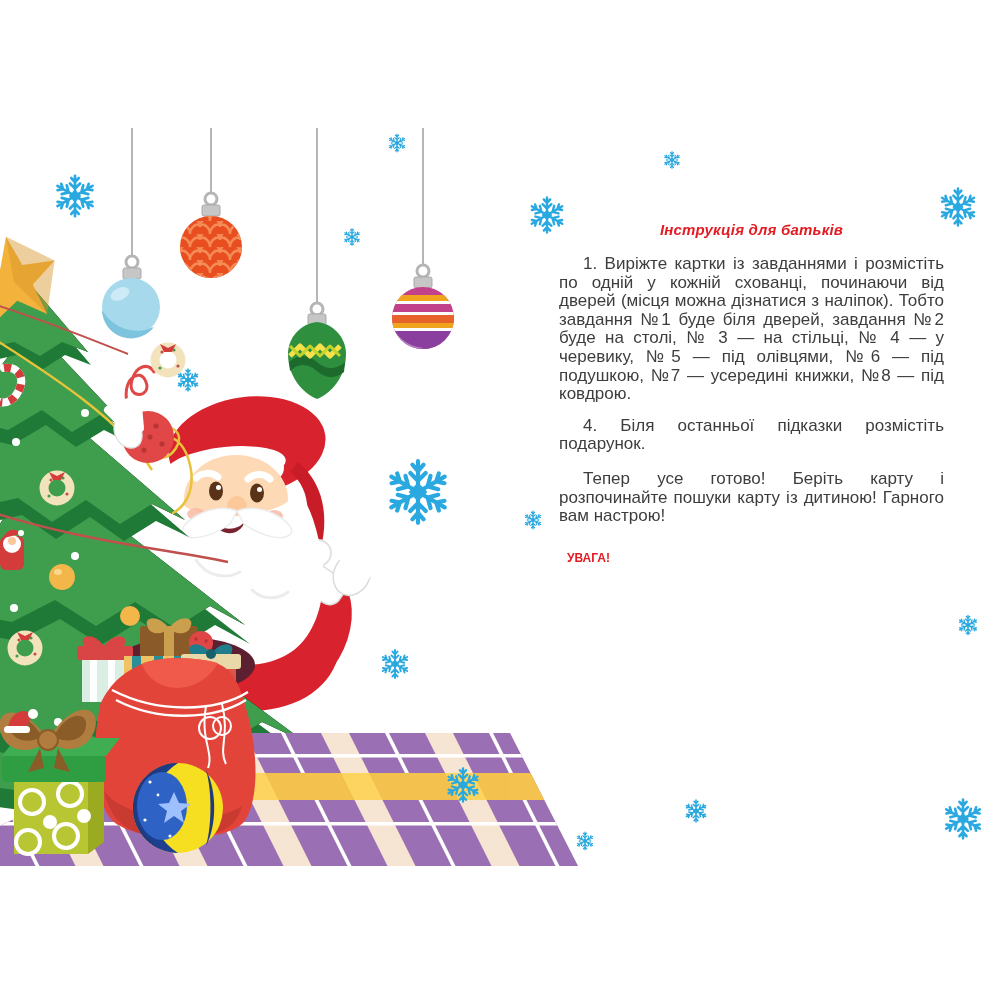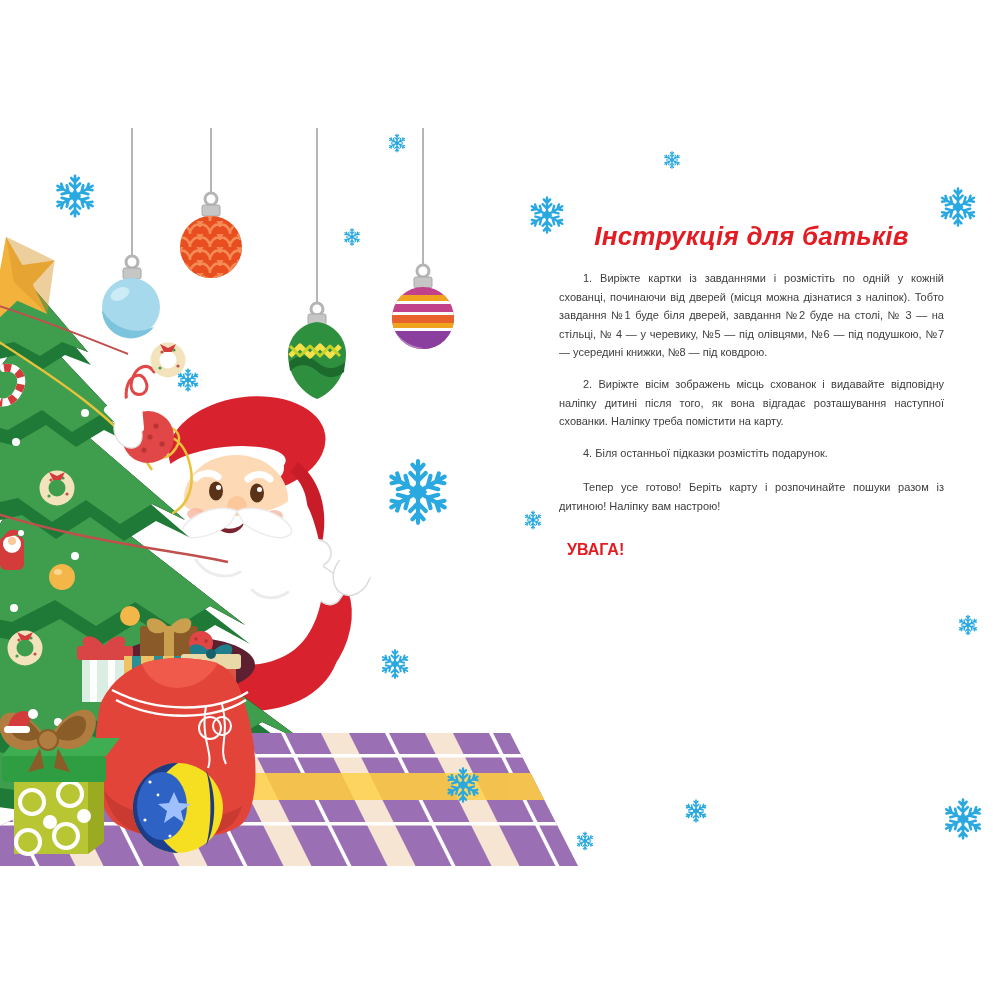--- a/index.html
+++ b/index.html
@@ -9,26 +9,26 @@
     --bag-red:#e2443a; --gift-lime:#b9c634; --gift-green-lid:#2f9e43;
     --bow-brown:#b07c3f; --ball-navy:#1c3f8f; --ball-blue:#2e62c4; --ball-yellow:#f5df20;
     --ornament-blue:#a6d9ec; --ornament-orange:#e84e1f; --ornament-green:#2e8f3e;
     --ornament-pink:#c2418b; --string-gray:#b5b5b5;
   }
   html,body{margin:0;padding:0;background:#fff;}
   .page{position:relative;width:1000px;height:1000px;background:#fff;overflow:hidden;
         font-family:"Liberation Sans",sans-serif;}
   .art{position:absolute;left:0;top:0;width:1000px;height:1000px;}
   .text-col{position:absolute;left:559px;top:221px;width:385px;color:var(--body-text);}
-  .title{color:var(--title-red);font-size:26px;font-weight:bold;font-style:italic;
+  .title{color:var(--title-red);font-size:15px;font-weight:bold;font-style:italic;
          text-align:center;margin:0 0 17px 0;letter-spacing:.2px;}
-  .para{font-size:11px;line-height:18.6px;text-align:justify;text-indent:24px;
+  .para{font-size:17px;line-height:18.6px;text-align:justify;text-indent:24px;
         margin:0 0 13px 0;}
   .para.tight{margin-bottom:16px;}
-  .warning{margin-top:25px;color:var(--title-red);font-size:16px;}
+  .warning{margin-top:25px;color:var(--title-red);font-size:12px;}
   .warn-head{font-weight:bold;margin:0 0 3px 0;text-indent:8px;}
   .warn-text{font-style:italic;margin:0;text-indent:8px;}
   
   .sfk{stroke:var(--snowflake-blue);fill:none;stroke-linecap:round;}
   .sfk .ctr{fill:none;stroke:var(--snowflake-blue);}
   .string{stroke:var(--string-gray);stroke-width:2;fill:none;}
   .cap{fill:#c6c6c6;stroke:#a9a9a9;stroke-width:1;}
   .ring{fill:#fff;stroke:var(--string-gray);stroke-width:3;}
   .tree-l{fill:var(--tree-green);} .tree-d{fill:var(--tree-green-dark);}
 </style>
@@ -401,20 +401,19 @@
     <use href="#sfg" transform="translate(463,785) scale(0.38)"></use>
     <use href="#sfg" transform="translate(585,841) scale(0.20)"></use>
     <use href="#sfg" transform="translate(696,811) scale(0.25)"></use>
     <use href="#sfg" transform="translate(963,819) scale(0.44)"></use>
   </g>
 </svg>
 
   <div class="text-col">
     <h1 class="title">Інструкція для батьків</h1>
     <p class="para">1. Виріжте картки із завданнями і розмістіть по одній у кожній схованці, починаючи від дверей (місця можна дізнатися з наліпок). Тобто завдання №1 буде біля дверей, завдання №2 буде на столі, № 3 — на стільці, № 4 — у черевику, №5 — під олівцями, №6 — під подушкою, №7 — усередині книжки, №8 — під ковдрою.</p>
-    <p class="para">2. Виріжте вісім зображень місць схованок і видавайте відповідну наліпку дитині після того, як вона відгадає розташування наступної схованки. Наліпку треба помістити на карту.</p>
     <p class="para tight">4. Біля останньої підказки розмістіть подарунок.</p>
-    <p class="para">Тепер усе готово! Беріть карту і розпочинайте пошуки разом із дитиною! Наліпку вам настрою!</p>
+    <p class="para">Тепер усе готово! Беріть карту і розпочинайте пошуки карту із дитиною! Гарного вам настрою!</p>
     <div class="warning">
       <p class="warn-head">УВАГА!</p>
     </div>
   </div>
 </div>
 
 </body></html>

